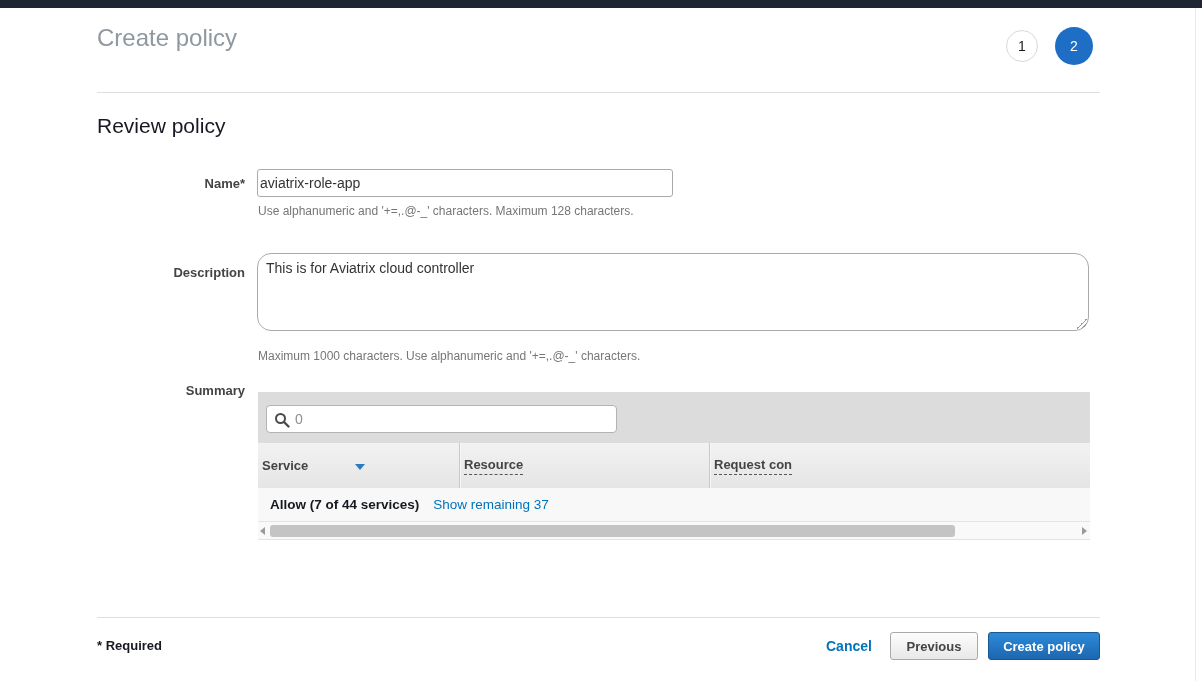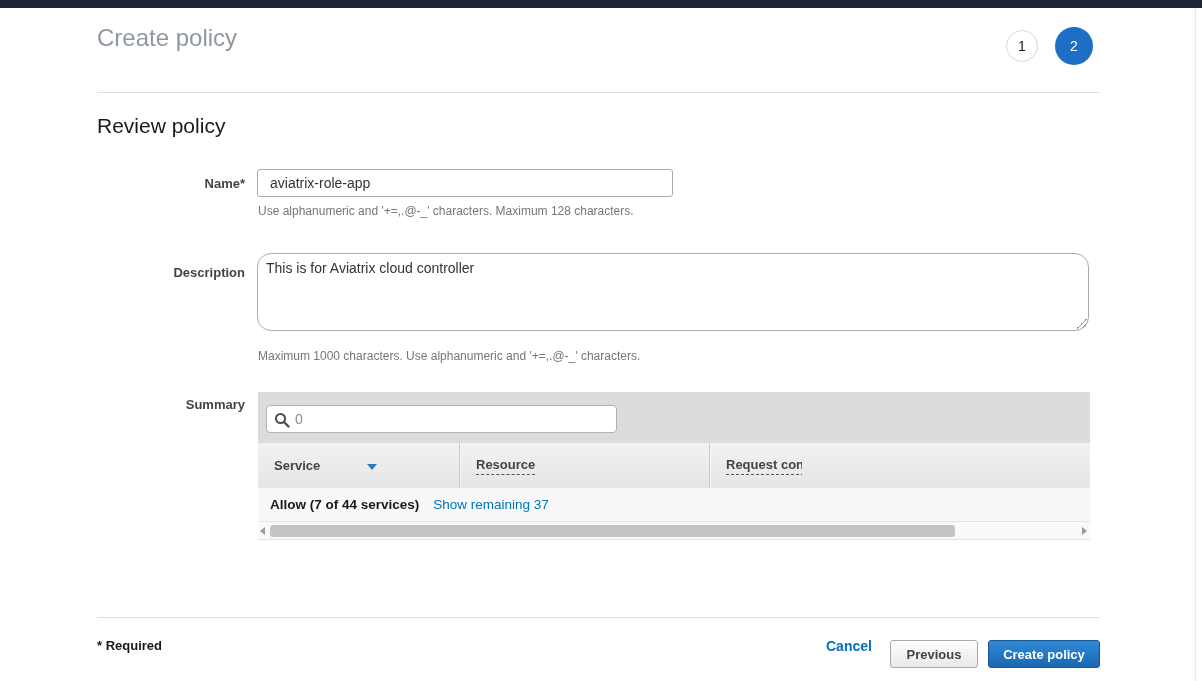--- a/index.html
+++ b/index.html
@@ -22,28 +22,28 @@
   .divider-top { top:92px; }
   .divider-bottom { top:617px; }
 
   .section-heading { position:absolute; left:97px; top:114px; font-size:21px; color:#16191f; font-weight:400; }
 
   
   .form-label { position:absolute; left:97px; width:148px; text-align:right;
                 font-size:13px; font-weight:bold; color:#444; }
   .label-name { top:176px; }
   .label-desc { top:265px; }
-  .label-summary { top:397px; }
+  .label-summary { top:383px; }
 
   .help-text { position:absolute; left:258px; font-size:12px; color:#767676; }
   .help-name { top:204px; }
   .help-desc { top:349px; }
 
   .name-input { position:absolute; left:257px; top:169px; width:416px; height:28px;
-                border:1px solid #aaa; border-radius:3px; padding:0 12px;
+                border:1px solid #aaa; border-radius:3px; padding:0 2px;
                 font-size:14px; color:#333; font-family:"Liberation Sans", sans-serif; outline:none; }
 
   .desc-wrap { position:absolute; left:257px; top:253px; width:832px; height:78px; }
   .desc-textarea { width:832px; height:78px; border:1px solid #aaa; border-radius:14px;
                    padding:6px 8px; font-size:14px; color:#333; resize:none;
                    font-family:"Liberation Sans", sans-serif; outline:none; }
   .resize-grip { position:absolute; right:2px; bottom:2px; width:10px; height:10px;
                  background:
                    linear-gradient(135deg, transparent 0 45%, #9a9a9a 45% 52%, transparent 52% 68%, #9a9a9a 68% 75%, transparent 75%); }
 
@@ -52,21 +52,21 @@
   .search-band { height:51px; background:#dcdcdc; position:relative; }
   .search-box { position:absolute; left:8px; top:13px; width:351px; height:28px;
                 background:#fff; border:1px solid #b3b3b3; border-radius:4px; }
   .search-box input { position:absolute; left:28px; top:0; width:315px; height:26px; border:none;
                       outline:none; font-size:14px; color:#333; background:transparent;
                       font-family:"Liberation Sans", sans-serif; }
   .search-box input::placeholder { color:#8e8e8e; opacity:1; }
   .search-glyph { position:absolute; left:7px; top:6px; }
 
   .thead { display:flex; height:45px; background:linear-gradient(#f2f2f2,#e5e5e5); }
-  .th { display:flex; align-items:center; padding-left:16px; font-size:13px; font-weight:bold;
+  .th { display:flex; align-items:center; padding-left:4px; font-size:13px; font-weight:bold;
         color:#444; overflow:hidden; white-space:nowrap;gap:40px; }
   .th + .th { border-left:1px solid #c9c9c9; box-shadow:inset 1px 0 0 #f6f6f6; }
   .th-service { width:201px; }
   .th-access  { width:288px; }
   .th-resource{ width:250px; }
   .th-request { width:93px; }
   .tooltip-underline { border-bottom:1px dashed #555; padding-bottom:2px; }
   .sort-arrow { width:0; height:0; margin-left:7px; margin-top:2px;
                 border-left:5px solid transparent; border-right:5px solid transparent;
                 border-top:6px solid #2d7bbf; }
@@ -84,21 +84,21 @@
                 border-right:5px solid #9a9a9a; }
   .arrow-right { position:absolute; right:3px; top:5px; width:0; height:0;
                  border-top:4px solid transparent; border-bottom:4px solid transparent;
                  border-left:5px solid #9a9a9a; }
 
   
   .required-note { position:absolute; left:97px; top:638px; font-size:13px; font-weight:bold; color:#16191f; }
   .cancel-link { position:absolute; left:826px; top:638px; font-size:14px; font-weight:bold;
                  color:#0073bb; text-decoration:none; cursor:pointer; }
   .btn { position:absolute; top:632px; height:28px; border-radius:3px; font-size:13px;
-         font-weight:bold; cursor:pointer; font-family:"Liberation Sans", sans-serif;margin-top:8px; }
+         font-weight:bold; cursor:pointer; font-family:"Liberation Sans", sans-serif; }
   .btn-previous { left:890px; width:88px; background:linear-gradient(#fdfdfd,#e8e8e8);
                   border:1px solid #a9a9a9; color:#444; }
   .btn-create { left:988px; width:112px; background:linear-gradient(#2d8ad8,#1d66b1);
                 border:1px solid #1a5791; color:#fff; }
 </style>
 </head>
 <body>
 
 <div class="screen">
 

